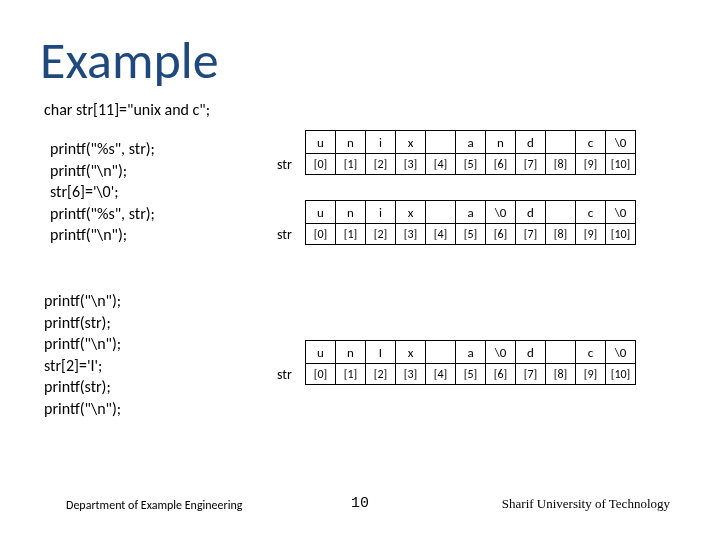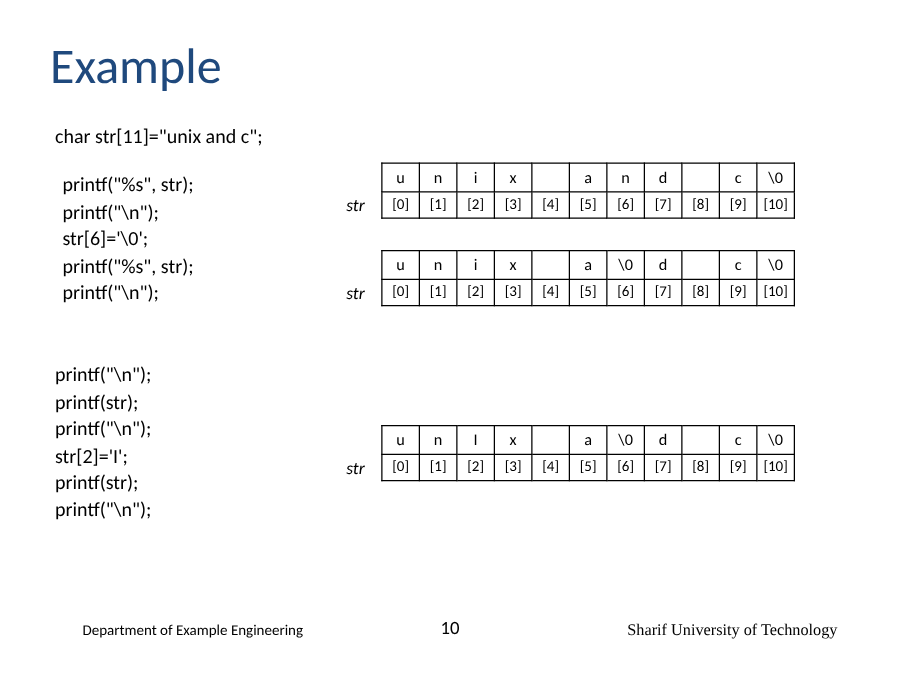--- a/index.html
+++ b/index.html
@@ -10,21 +10,21 @@
     background: #fff;
     font-family: Calibri, Arial, sans-serif;
     color: #000;
     position: relative;
     overflow: hidden;
   }
   .title {
     position: absolute;
     left: 40px;
     top: 28px;
-    font-size: 40px;
+    font-size: 52px;
     color: #1f497d;
   }
   .decl {
     position: absolute;
     left: 44px;
     top: 100px;
     font-size: 16px;
   }
   .code1 {
     position: absolute;
@@ -42,21 +42,20 @@
     line-height: 1.35;
     white-space: pre;
   }
   .table-block {
     position: absolute;
   }
   .str-label {
     position: absolute;
     left: -28px;
     font-size: 14px;
-    font-style: italic;
   }
   table.mem {
     border-collapse: collapse;
   }
   table.mem td {
     border: 1px solid #000;
     width: 29px;
     height: 20px;
     text-align: center;
     font-size: 13px;
@@ -70,20 +69,21 @@
     bottom: 28px;
     font-size: 12px;
   }
   .footer-center {
     position: absolute;
     left: 0;
     right: 0;
     bottom: 28px;
     text-align: center;
     font-size: 15px;
+    font-family: Liberation Mono, monospace;
   }
   .footer-right {
     position: absolute;
     right: 50px;
     bottom: 28px;
     font-family: Georgia, serif;
     font-size: 13px;
   }
 </style>
 </head>

